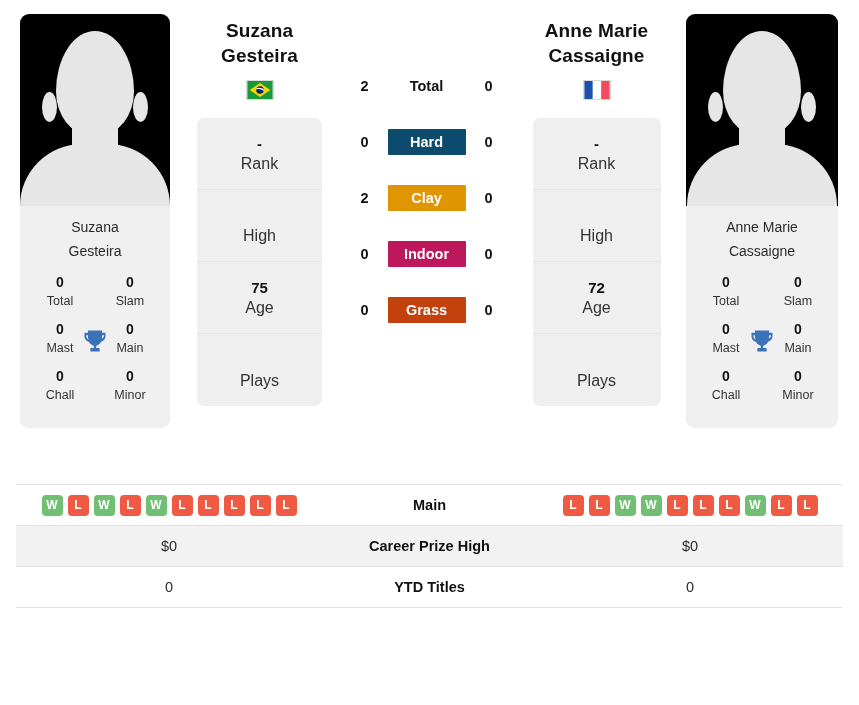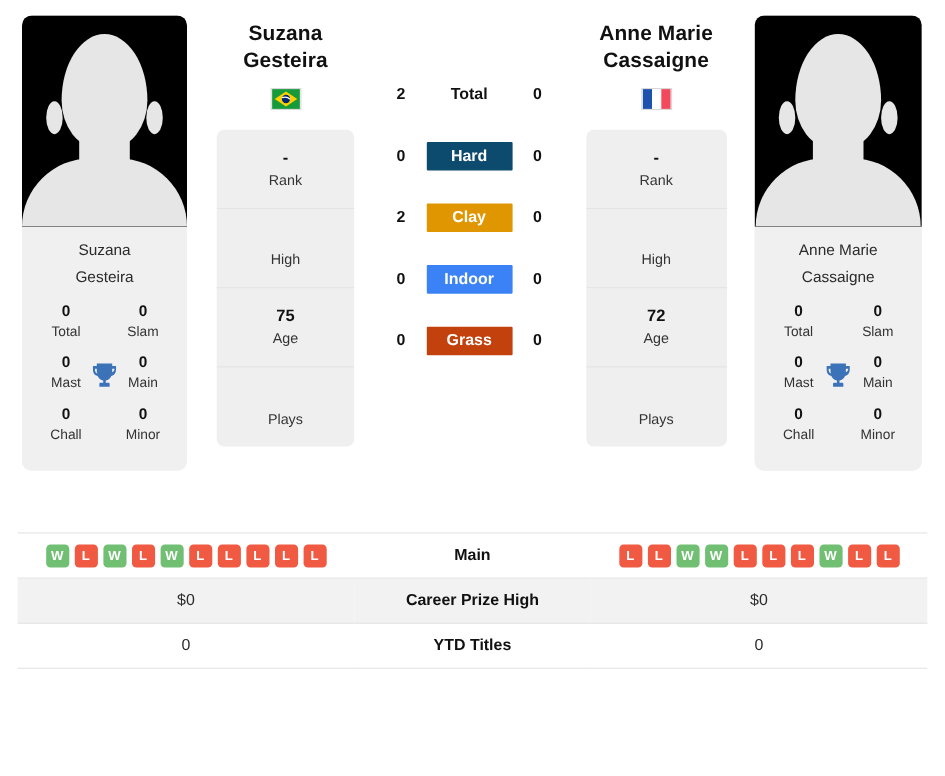--- a/index.html
+++ b/index.html
@@ -178,21 +178,21 @@
   .info-row:last-child { border-bottom: none; }
   .info-val {
     font-size: 15px;
     font-weight: bold;
     color: #111;
     line-height: 20px;
     min-height: 20px;
   }
   .info-val.dash { font-weight: bold; }
   .info-lab {
-    font-size: 13px;
+    font-size: 16px;
     color: #333;
     line-height: 19px;
   }
 
   
   .surface-col {
     flex: 1 1 auto;
     padding-top: 58px;
   }
   .srow {
@@ -369,21 +369,21 @@
         <div class="schip" id="chip-hard" style="background: #0c4a6e;">Hard</div>
         <div class="snum">0</div>
       </div>
       <div class="srow">
         <div class="snum">2</div>
         <div class="schip" id="chip-clay" style="background: rgb(224, 150, 0);">Clay</div>
         <div class="snum">0</div>
       </div>
       <div class="srow">
         <div class="snum">0</div>
-        <div class="schip" id="chip-indoor" style="background: #3b82f6;">Indoor</div>
+        <div class="schip" id="chip-indoor" style="background: #be185d;">Indoor</div>
         <div class="snum">0</div>
       </div>
       <div class="srow">
         <div class="snum">0</div>
         <div class="schip" id="chip-grass" style="background: #c2410c;">Grass</div>
         <div class="snum">0</div>
       </div>
     </div>
 
     <div class="info-col right">

